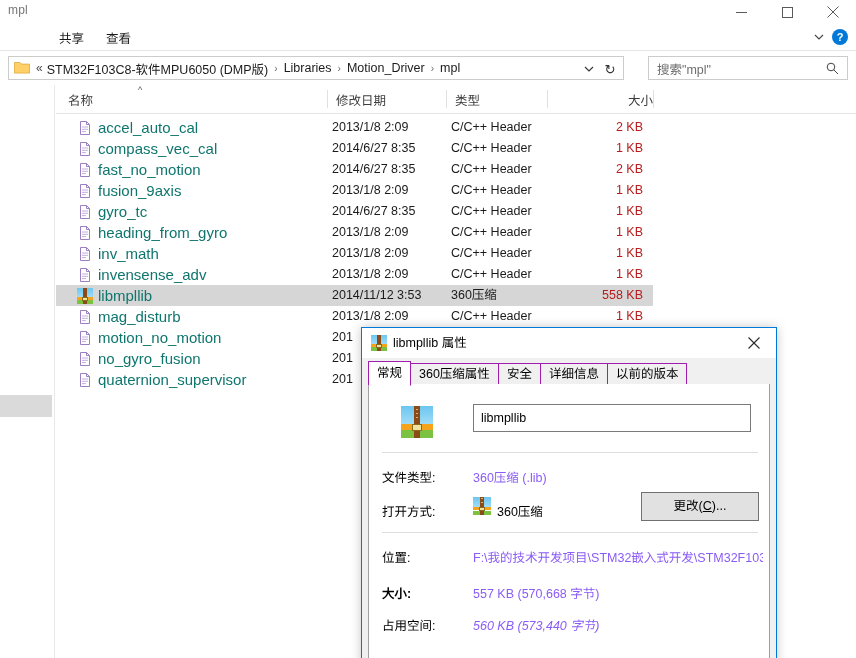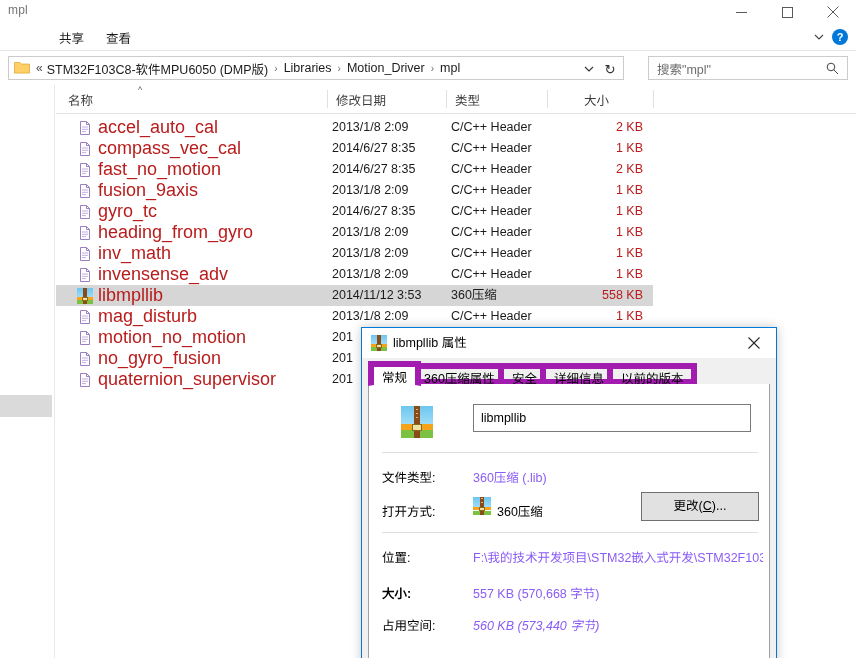--- a/index.html
+++ b/index.html
@@ -213,21 +213,21 @@
     height: 28px;
     font-size: 12.5px;
     color: #3c3c3c;
     display: flex;
     align-items: center;
     cursor: default;
   }
   .col-head .col-label { padding-left: 8px; }
   .col-head.numeric .col-label {
     width: 100%;
-    text-align: left;
+    text-align: right;
     padding-left: 8px;
     margin-left: 28px;
   }
   .col-divider {
     position: absolute;
     top: 5px;
     width: 1px; height: 18px;
     background: #e0e0e0;
   }
   #sort-caret {
@@ -259,22 +259,22 @@
   .file-icon {
     position: absolute;
     left: 21px; top: 3px;
     width: 16px; height: 16px;
   }
   .file-name {
     position: absolute;
     left: 42px; top: 0;
     height: 21px;
     line-height: 21px;
-    font-size: 18px;
-    color: #b91c1c;
+    font-size: 15px;
+    color: #0f766e;
     white-space: nowrap;
   }
   .file-date {
     position: absolute;
     left: 276px; top: 0;
     height: 21px;
     line-height: 21px;
     font-size: 12.5px;
     color: #1b1b1b;
     white-space: nowrap;
@@ -345,21 +345,21 @@
     width: 402px; height: 24px;
   }
   .dlg-tab {
     position: absolute;
     top: 2px;
     height: 22px;
     line-height: 21px;
     padding: 0 8px;
     font-size: 12.5px;
     color: #000000;
-    border: 6px solid #a21caf;
+    border: 1px solid #a21caf;
     background: #f0f0f0;
     box-sizing: border-box;
     cursor: default;
     white-space: nowrap;
   }
   .dlg-tab.active {
     top: 0;
     height: 25px;
     line-height: 23px;
     background: #ffffff;

